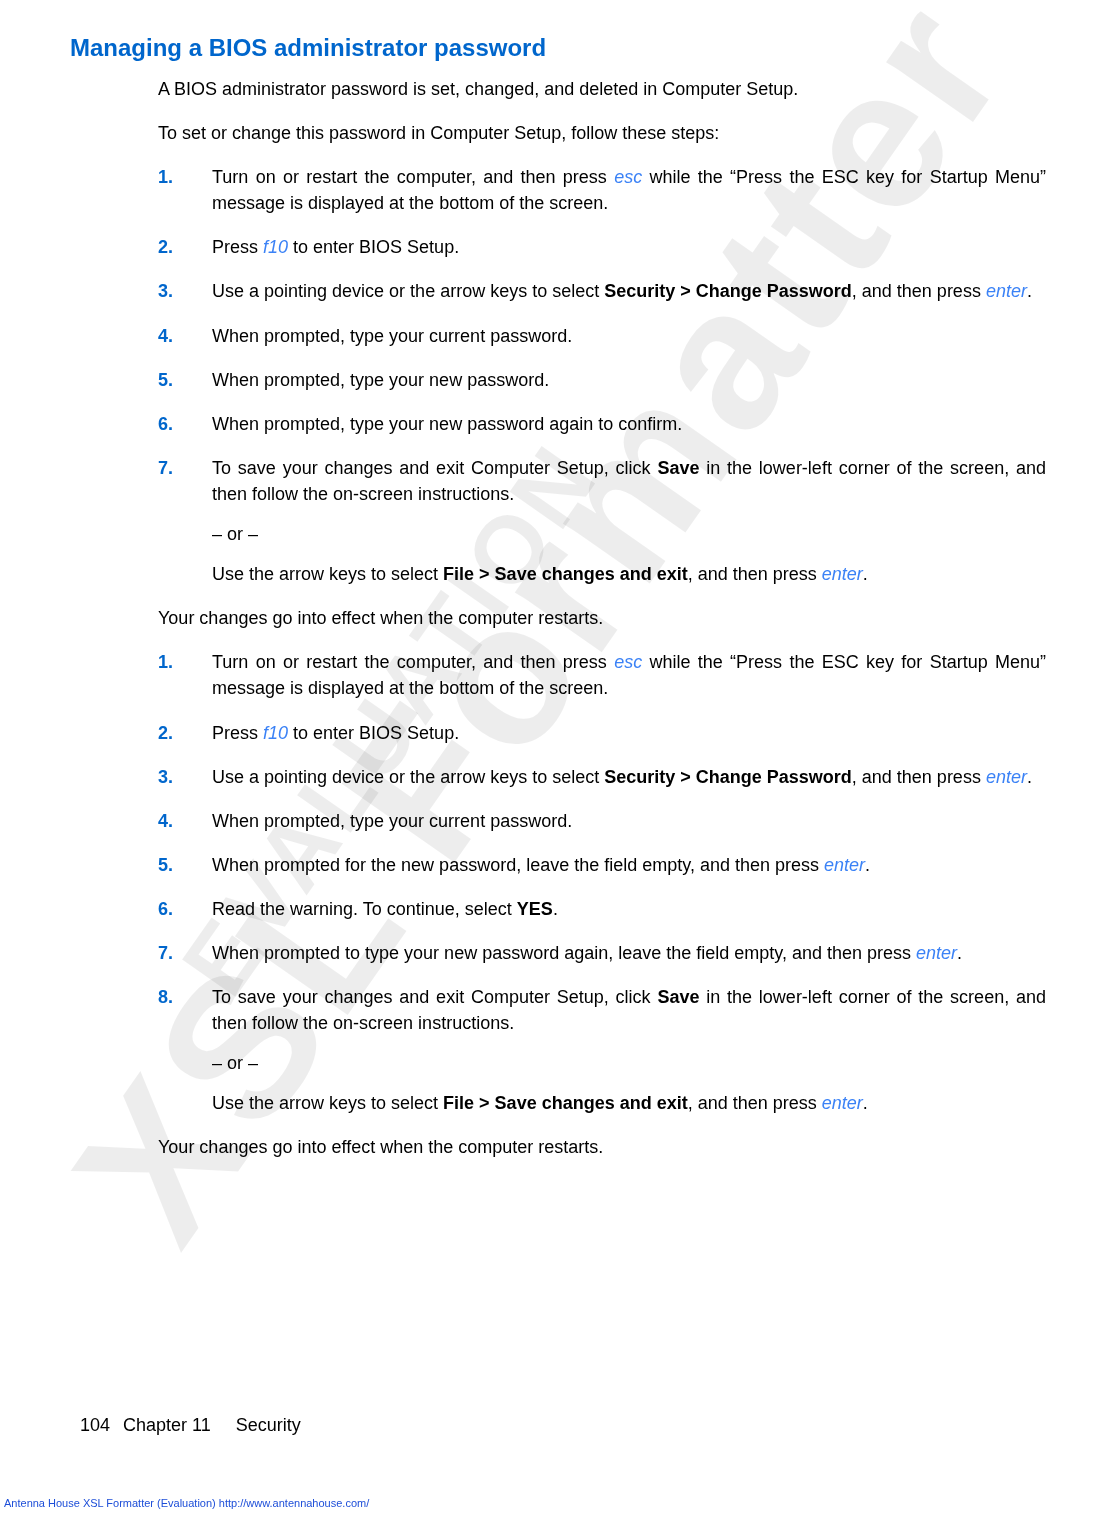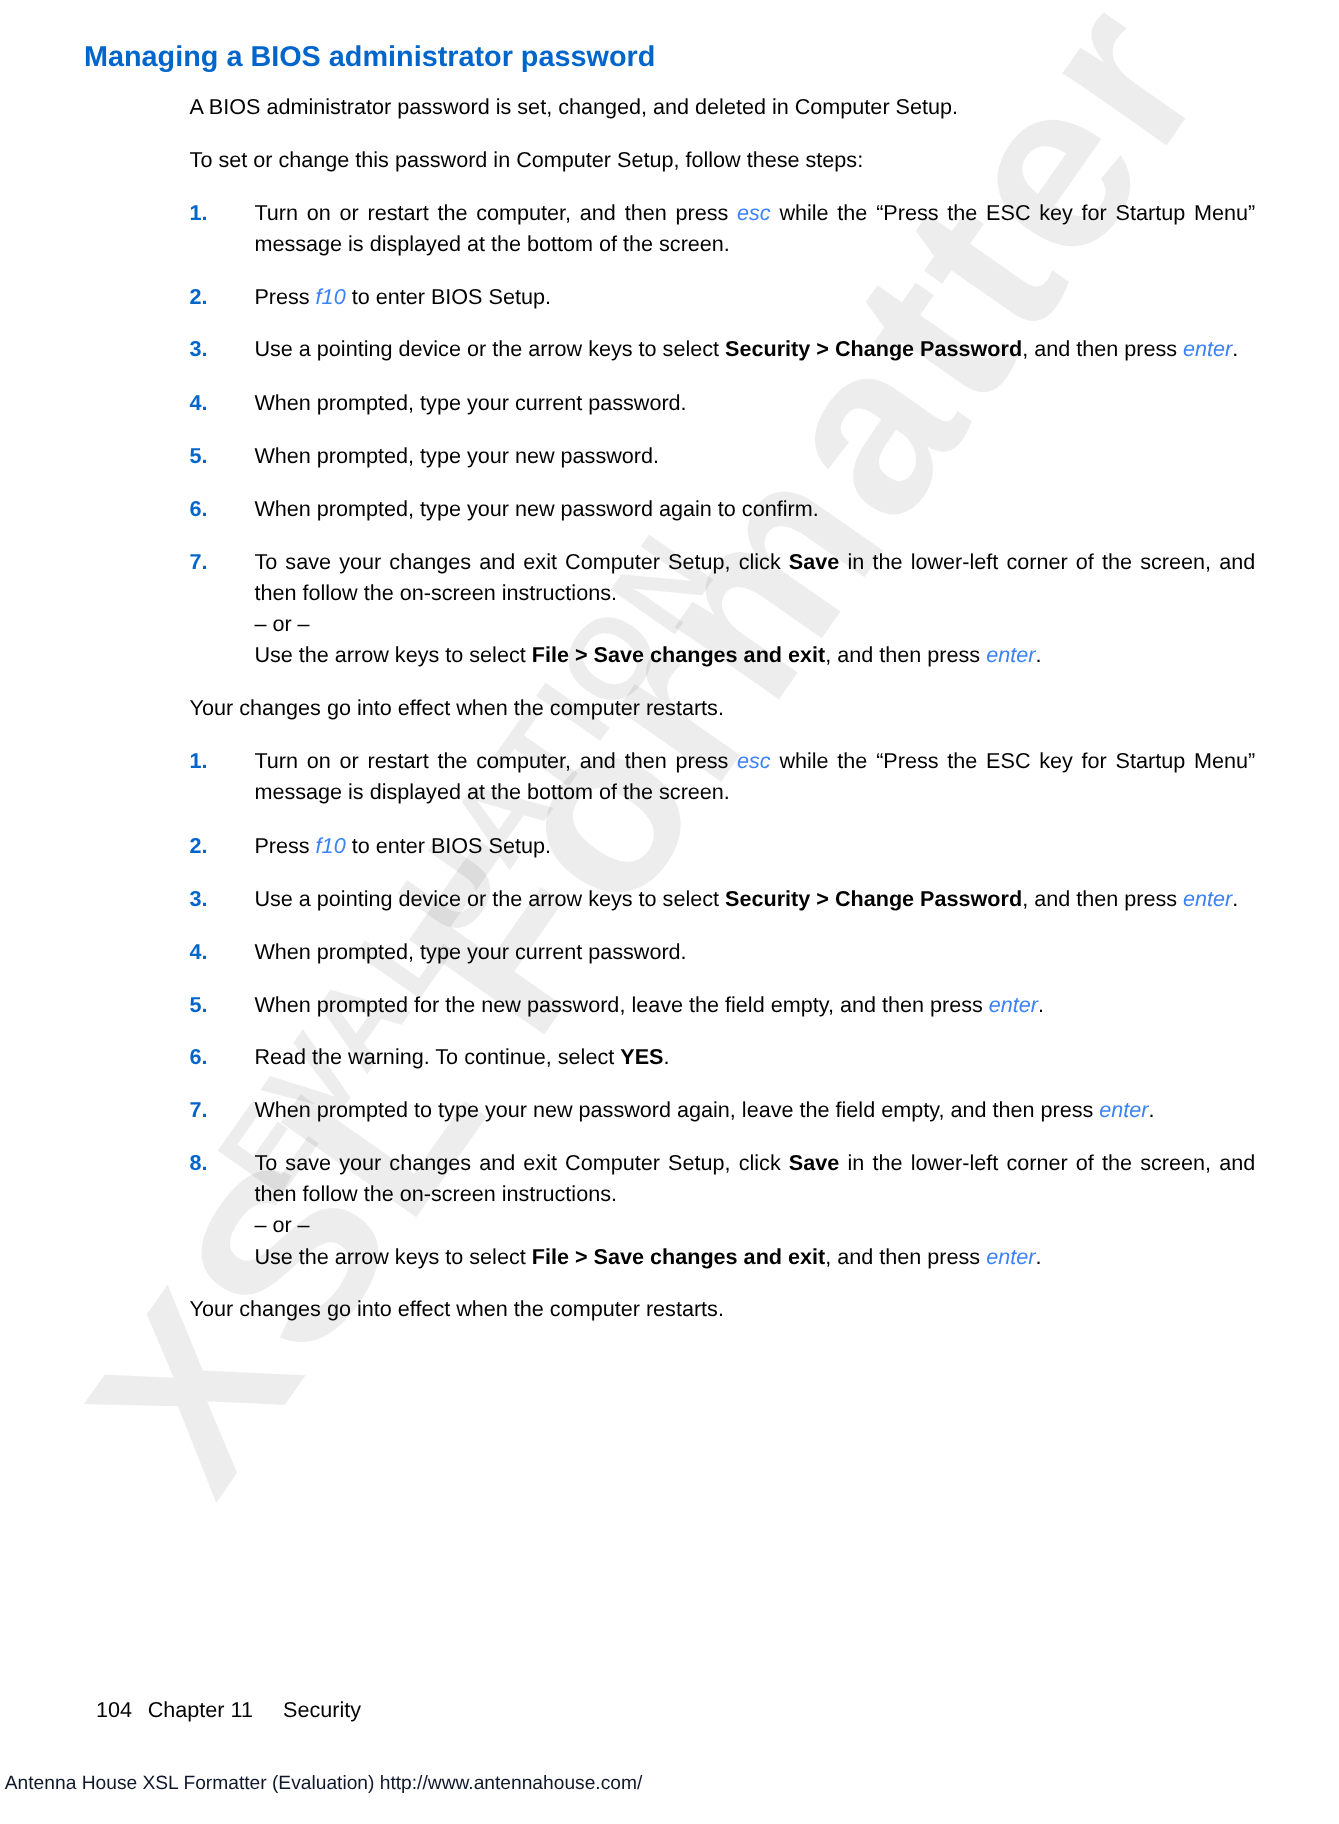--- a/index.html
+++ b/index.html
@@ -63,35 +63,35 @@
   }
   ol.steps > li .num {
     position: absolute;
     left: 0;
     top: 0;
     color: #0066cc;
     font-weight: bold;
   }
   .key { color: #3b82f6; font-style: italic; }
   .step-text b { font-weight: bold; }
-  .sub { }
+  .sub { margin-top: 14px; }
   .footer-line {
     position: absolute;
     left: 80px;
     bottom: 84px;
     font-size: 18px;
   }
   .footer-line .pg { margin-right: 8px; }
   .footer-line .chap { margin-right: 20px; }
   .eval-footer {
     position: absolute;
     left: 4px;
-    bottom: 24px;
-    font-size: 16px;
-    color: #0f172a;
+    bottom: 11px;
+    font-size: 11px;
+    color: #1d4ed8;
   }
 </style>
 </head>
 <body>
 
 <div class="page">
 
   <div class="watermark wm1">XSL Formatter</div>
   <div class="watermark wm2">EVALUATION</div>
 

